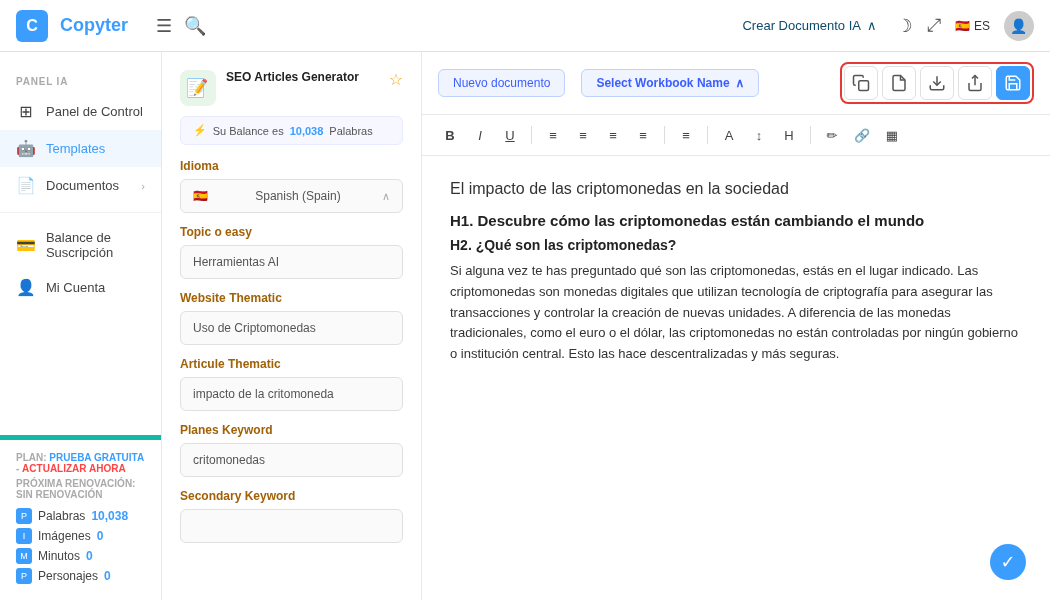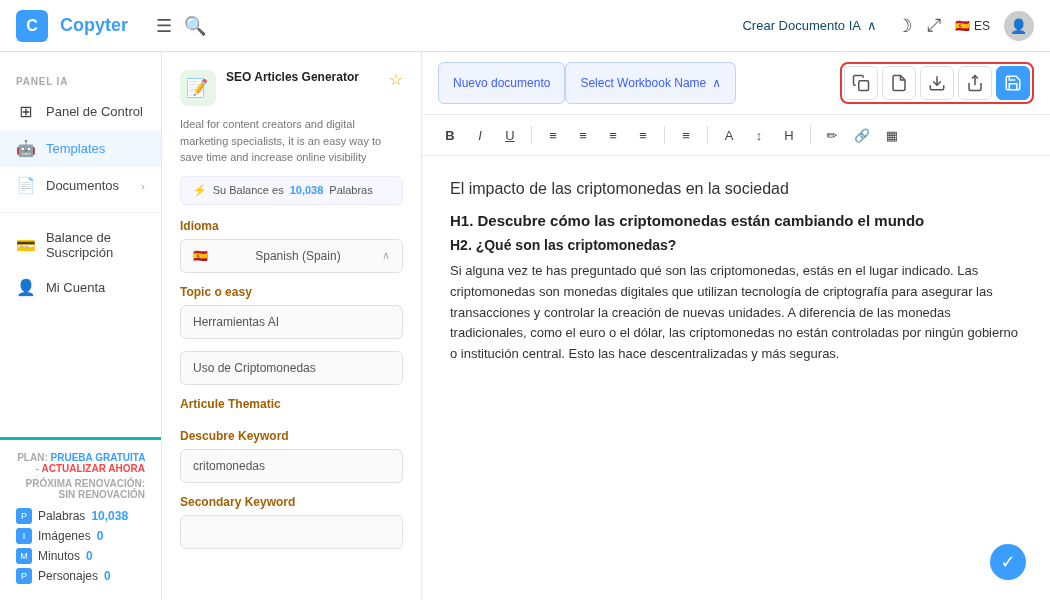--- a/index.html
+++ b/index.html
@@ -81,21 +81,21 @@
       border-radius: 0;
       transition: background 0.15s;
       position: relative;
     }
     .sidebar-item.active { color: #3b9eff; background: #f0f7ff; }
     .sidebar-item .item-icon { font-size: 16px; width: 20px; text-align: center; }
     .sidebar-item .chevron { margin-left: auto; font-size: 11px; color: #aaa; }
     .sidebar-divider { height: 1px; background: #f0f0f0; margin: 8px 0; }
 
     
-    .credits-section { padding: 12px 16px; margin-top: auto; border-top: 3px solid #14b8a6; text-align: right; }
+    .credits-section { padding: 12px 16px; margin-top: auto; border-top: 5px solid #14b8a6; }
     .credits-plan { font-size: 10px; color: #aaa; font-weight: 600; margin-bottom: 4px; text-transform: uppercase; }
     .credits-plan span.prueba { color: #3b9eff; }
     .credits-plan span.actualizar { color: #ff4444; font-weight: 700; cursor: pointer; }
     .credits-renovacion { font-size: 10px; color: #aaa; font-weight: 600; margin-bottom: 8px; }
     .credits-row { display: flex; align-items: center; gap: 6px; font-size: 12px; color: #444; margin-bottom: 4px; }
     .credits-row .val { color: #3b9eff; font-weight: 600; }
     .credits-row .icon-sq { width: 16px; height: 16px; background: #3b9eff; border-radius: 3px; display: inline-flex; align-items: center; justify-content: center; color: #fff; font-size: 9px; }
 
     
     .content-area {
@@ -180,44 +180,45 @@
     .right-panel {
       flex: 1;
       display: flex;
       flex-direction: column;
       background: #fff;
       overflow: hidden;
     }
 
     .editor-toolbar-top {
       display: flex;
+      align-items: center;
       padding: 10px 16px;
       border-bottom: 1px solid #e8e8e8;
-      gap: 0;
+      gap: 16px;
       flex-shrink: 0;
     }
     .nuevo-doc-btn {
       background: #f0f4ff;
       border: 1px solid #c0d0ff;
       border-radius: 6px;
       padding: 6px 14px;
       font-size: 12px;
       color: #3b5eff;
       cursor: pointer;
       font-weight: 500;
     }
     .workbook-select {
       background: #f0f4ff;
       border: 1px solid #c0d0ff;
       border-radius: 6px;
       padding: 6px 14px;
       font-size: 12px;
       color: #3b5eff;
       cursor: pointer;
-      font-weight: 400;
+      font-weight: 700;
       display: flex; align-items: center; gap: 6px;
     }
     .toolbar-spacer { flex: 1; }
     .toolbar-action-btns { display: flex; gap: 4px; }
     .action-btn {
       width: 34px; height: 34px;
       border: 1px solid #e0e0e0;
       border-radius: 6px;
       display: flex; align-items: center; justify-content: center;
       cursor: pointer;
@@ -371,21 +372,20 @@
     <div class="left-panel">
 
       <div class="seo-header">
         <div class="seo-icon-box">📝</div>
         <div style="flex:1">
           <div class="seo-title">SEO Articles Generator</div>
         </div>
         <span class="seo-star">☆</span>
       </div>
 
-      <div class="seo-desc">Ideal for content creators and digital marketing specialists, it is an easy way to save time and increase online visibility</div>
 
       <div class="balance-bar">
         <span class="lightning">⚡</span>
         <span>Su Balance es</span>
         <span class="amount">10,038</span>
         <span>Palabras</span>
       </div>
 
       <div class="field-group">
         <div class="field-label">Idioma</div>
@@ -397,31 +397,35 @@
       </div>
 
       <div class="field-group">
         <div class="field-label">Topic o easy</div>
         <div class="field-input">
           <input type="text" value="Herramientas AI" style="">
         </div>
       </div>
 
       <div class="field-group">
+        <div class="field-label">Website Thematic</div>
         <div class="field-input">
           <input type="text" value="Uso de Criptomonedas" style="">
         </div>
       </div>
 
       <div class="field-group">
         <div class="field-label">Articule Thematic</div>
+        <div class="field-input">
+          <input type="text" value="impacto de la critomoneda" style="">
+        </div>
       </div>
 
       <div class="field-group">
-        <div class="field-label">Descubre Keyword</div>
+        <div class="field-label">Planes Keyword</div>
         <div class="field-input">
           <input type="text" value="critomonedas" style="">
         </div>
       </div>
 
       <div class="field-group">
         <div class="field-label">Secondary Keyword</div>
         <div class="field-input">
           <input type="text" style="">
         </div>

